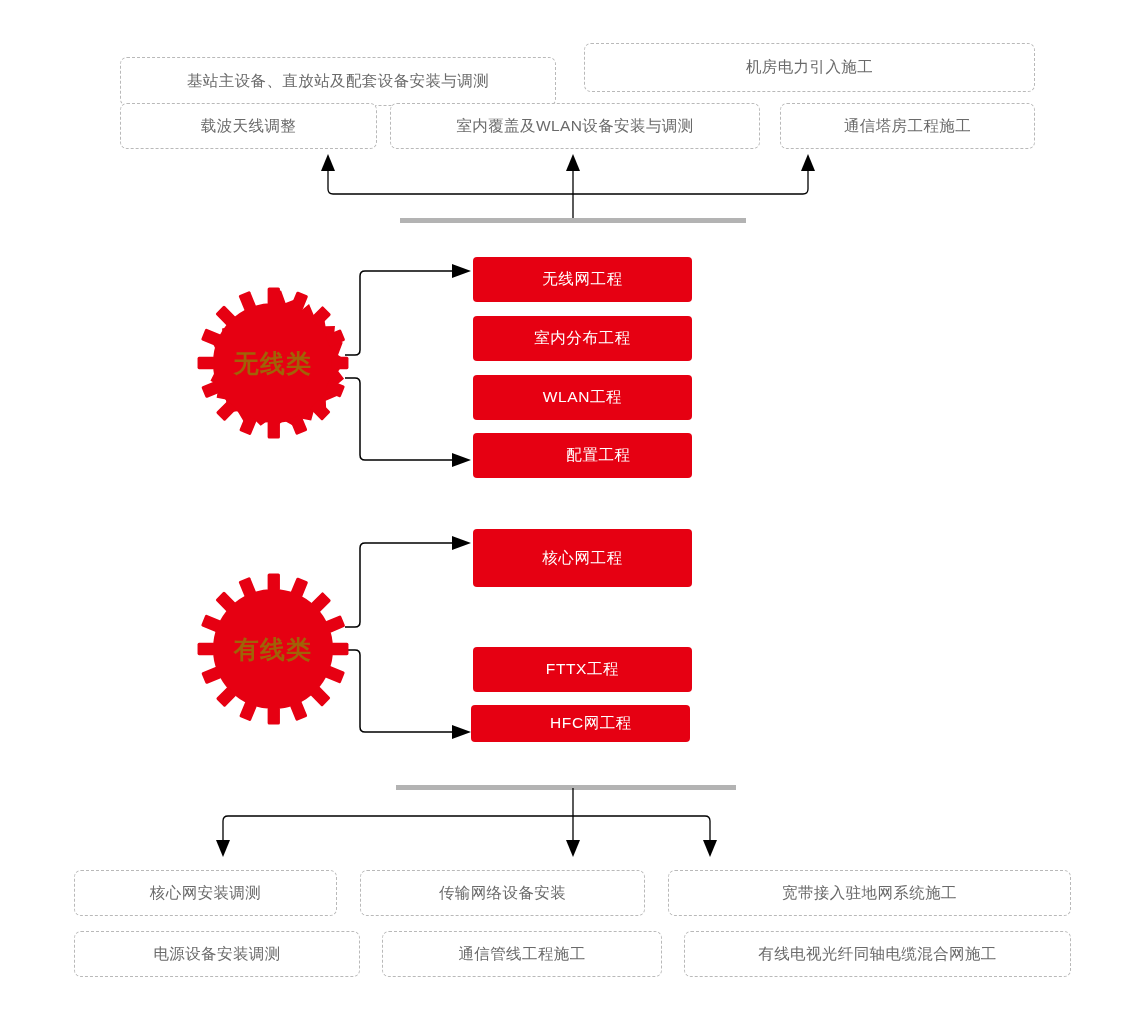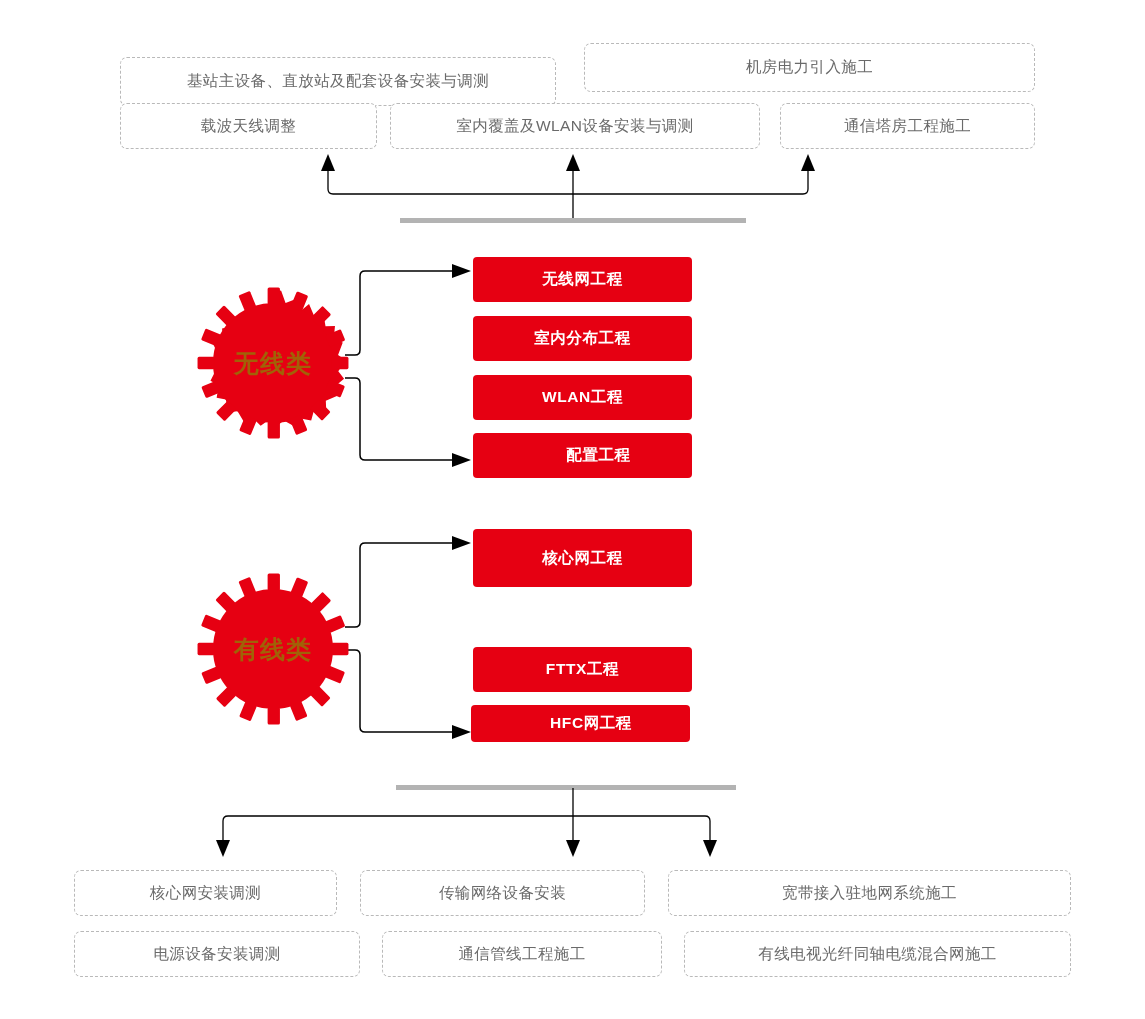--- a/index.html
+++ b/index.html
@@ -38,21 +38,21 @@
   }
 
   
   .rbox {
     position: absolute;
     box-sizing: border-box;
     background: #e60012;
     border-radius: 4px;
     color: #ffffff;
     font-size: 15.5px;
-    font-weight: 700;
+    font-weight: 400;
     letter-spacing: 0.6px;
     display: flex;
     align-items: center;
     justify-content: center;
     text-align: center;
   }
 
   
   .gear {
     position: absolute;

